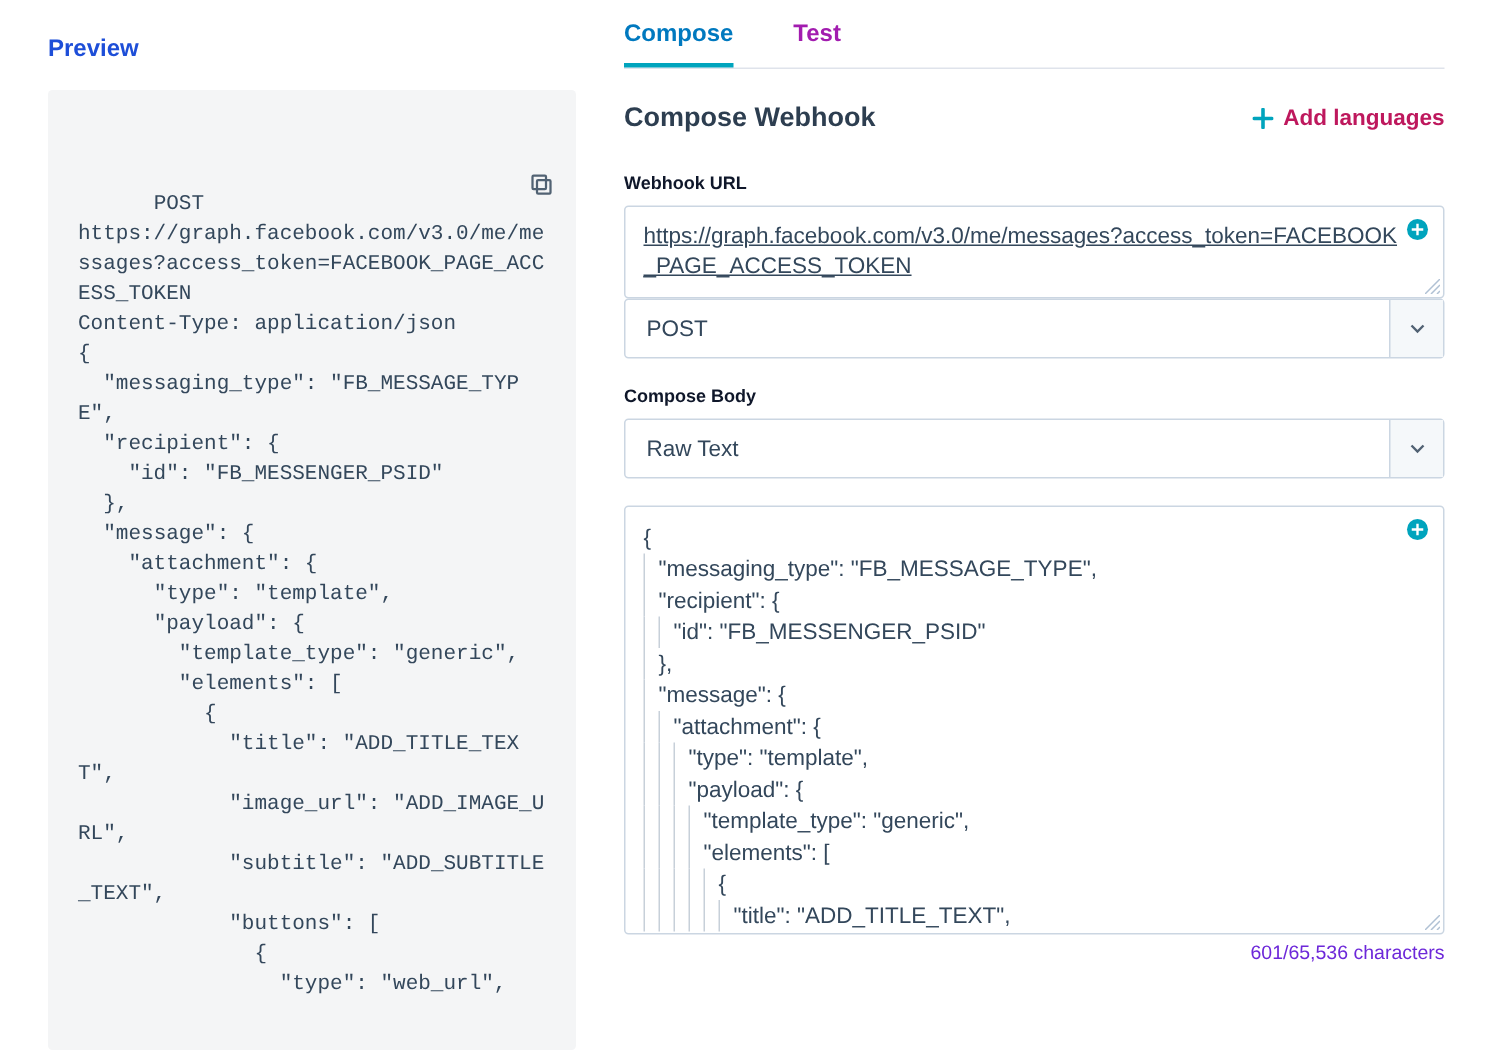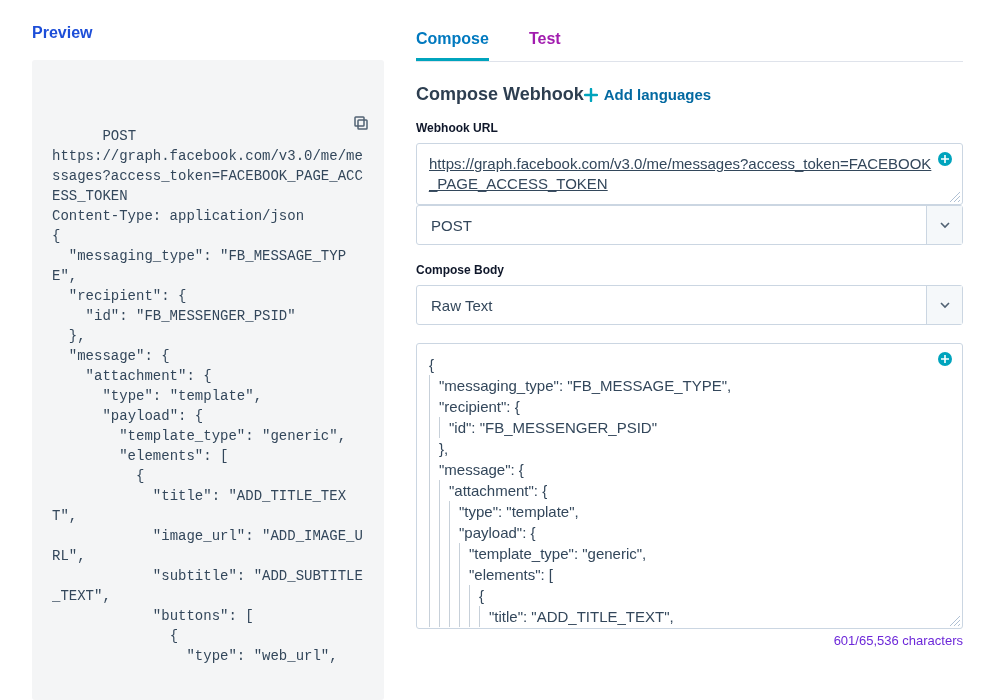--- a/index.html
+++ b/index.html
@@ -17,21 +17,21 @@
     height: 100%;
   }
   .left-pane {
     width: 400px;
     padding: 24px 16px 0 32px;
     display: flex;
     flex-direction: column;
   }
   .right-pane {
     flex: 1;
-    padding: 16px 32px 0 16px;
+    padding: 0 32px 0 16px;
     display: flex;
     flex-direction: column;
   }
   .preview-title {
     font-size: 16px;
     font-weight: 700;
     color: #1d4ed8;
     margin-bottom: 18px;
   }
   .preview-box {
@@ -70,32 +70,33 @@
     color: #a21caf;
     cursor: pointer;
     border-bottom: 3px solid transparent;
   }
   .tab.active {
     color: #0079bf;
     border-bottom-color: #00a4bd;
   }
   .compose-header {
     display: flex;
-    align-items: center;
-    margin-bottom: 16px;
+    justify-content: space-between;
+    align-items: center;
+    margin-bottom: 26px;
   }
   .compose-title {
     font-size: 18px;
     font-weight: 700;
     color: #2d3e50;
   }
   .add-languages {
     display: flex;
     align-items: center;
-    color: #0369a1;
+    color: #be185d;
     font-weight: 600;
     font-size: 15px;
     cursor: pointer;
   }
   .add-languages svg { margin-right: 6px; }
   .field-label {
     font-size: 12px;
     font-weight: 700;
     color: #0f172a;
     margin-bottom: 8px;

